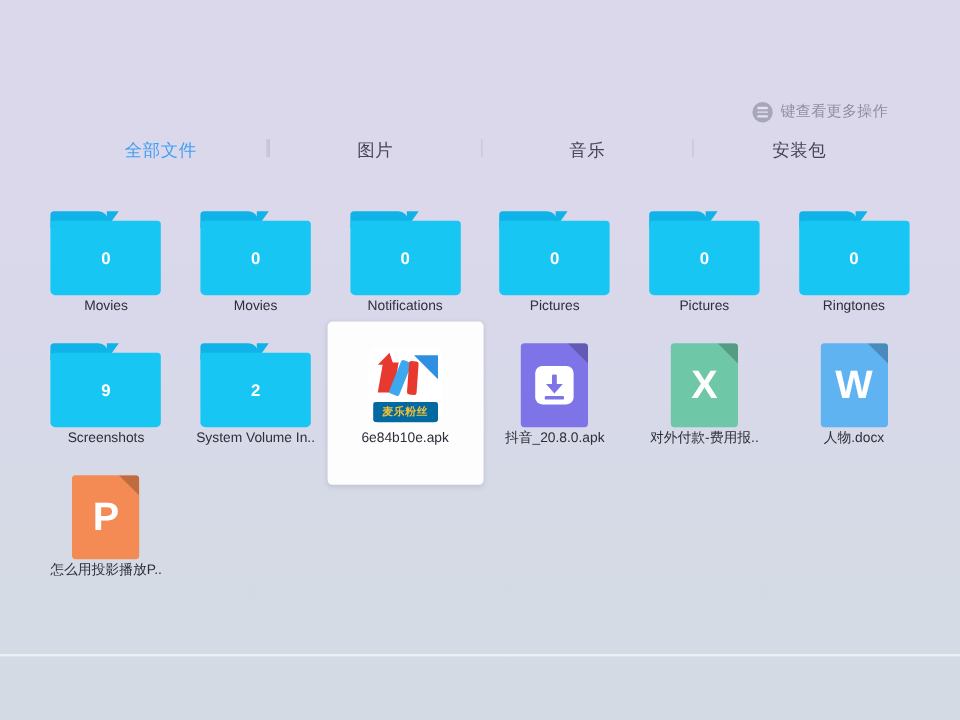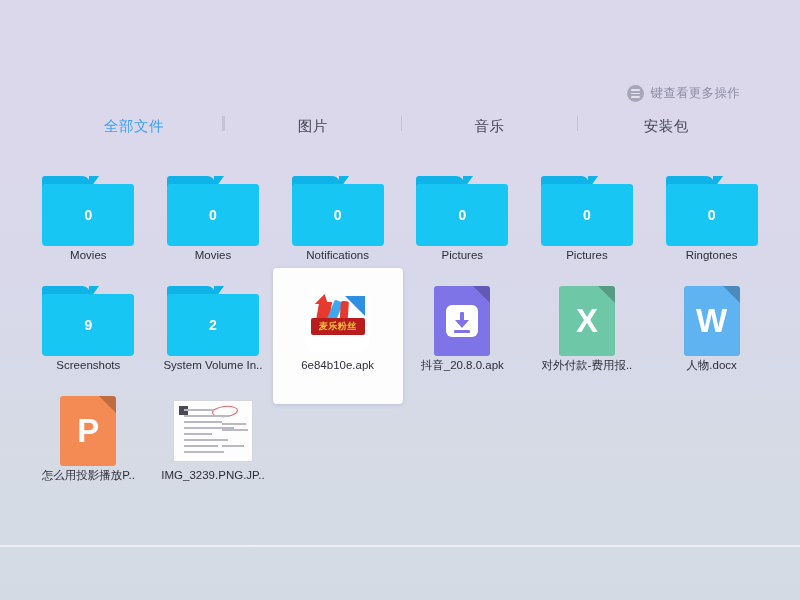--- a/index.html
+++ b/index.html
@@ -174,22 +174,22 @@
   .appicon .red-bar {
     position:absolute; left: 33px; top: 11px; width: 8px; height: 28px;
     background:#e8392e; transform: rotate(4deg); border-radius: 2px;
   }
   .appicon .blue-tri {
     position:absolute; right: 4px; top: 6px; width: 0; height: 0;
     border-top: 20px solid #2f8fe0;
     border-left: 20px solid transparent;
   }
   .appicon .banner {
-    position:absolute; left: 4px; right: 4px; bottom: 17px; height: 17px;
-    background:#b91c1c; border-radius: 2px;
+    position:absolute; left: 4px; right: 4px; bottom: 0; height: 17px;
+    background:#0369a1; border-radius: 2px;
     display:flex; align-items:center; justify-content:center;
     color:#f0c23a; font-size: 9px; font-weight: 700; letter-spacing:.5px;font-family:Liberation Mono, monospace;
   }
 
   
   .docthumb {
     width: 80px; height: 62px; background: #fdfdfd;
     border: 1px solid #d6d6de; position: relative; overflow:hidden;
   }
   .docthumb .ln { position:absolute; height:1.5px; background:#b9b9c4; }
@@ -363,35 +363,15 @@
     </div>
     <div class="cell">
       <div class="thumb">
         <div class="file" style="background:#f58b54">
           <div class="corner"></div>
           <div class="glyph">P</div>
         </div>
       </div>
       <div class="label">怎么用投影播放P..</div>
     </div>
-    <div class="cell">
-      <div class="thumb">
-        <div class="docthumb">
-          <span class="blk" style="left:5px;top:5px;width:9px;height:9px"></span>
-          <span class="oval"></span>
-          <span class="ln" style="left:10px;top:8px;width:30px"></span>
-          <span class="ln" style="left:10px;top:14px;width:46px"></span>
-          <span class="ln" style="left:10px;top:20px;width:38px"></span>
-          <span class="ln" style="left:10px;top:26px;width:50px"></span>
-          <span class="ln" style="left:10px;top:32px;width:28px"></span>
-          <span class="ln" style="left:10px;top:38px;width:44px"></span>
-          <span class="ln" style="left:10px;top:44px;width:34px"></span>
-          <span class="ln" style="left:10px;top:50px;width:40px"></span>
-          <span class="ln" style="left:48px;top:22px;width:24px"></span>
-          <span class="ln" style="left:48px;top:28px;width:26px"></span>
-          <span class="ln" style="left:48px;top:44px;width:22px"></span>
-        </div>
-      </div>
-      <div class="label">IMG_3239.PNG.JP..</div>
-    </div>
   </div>
 
 <div class="bottom-divider"></div>
 
 </body></html>

